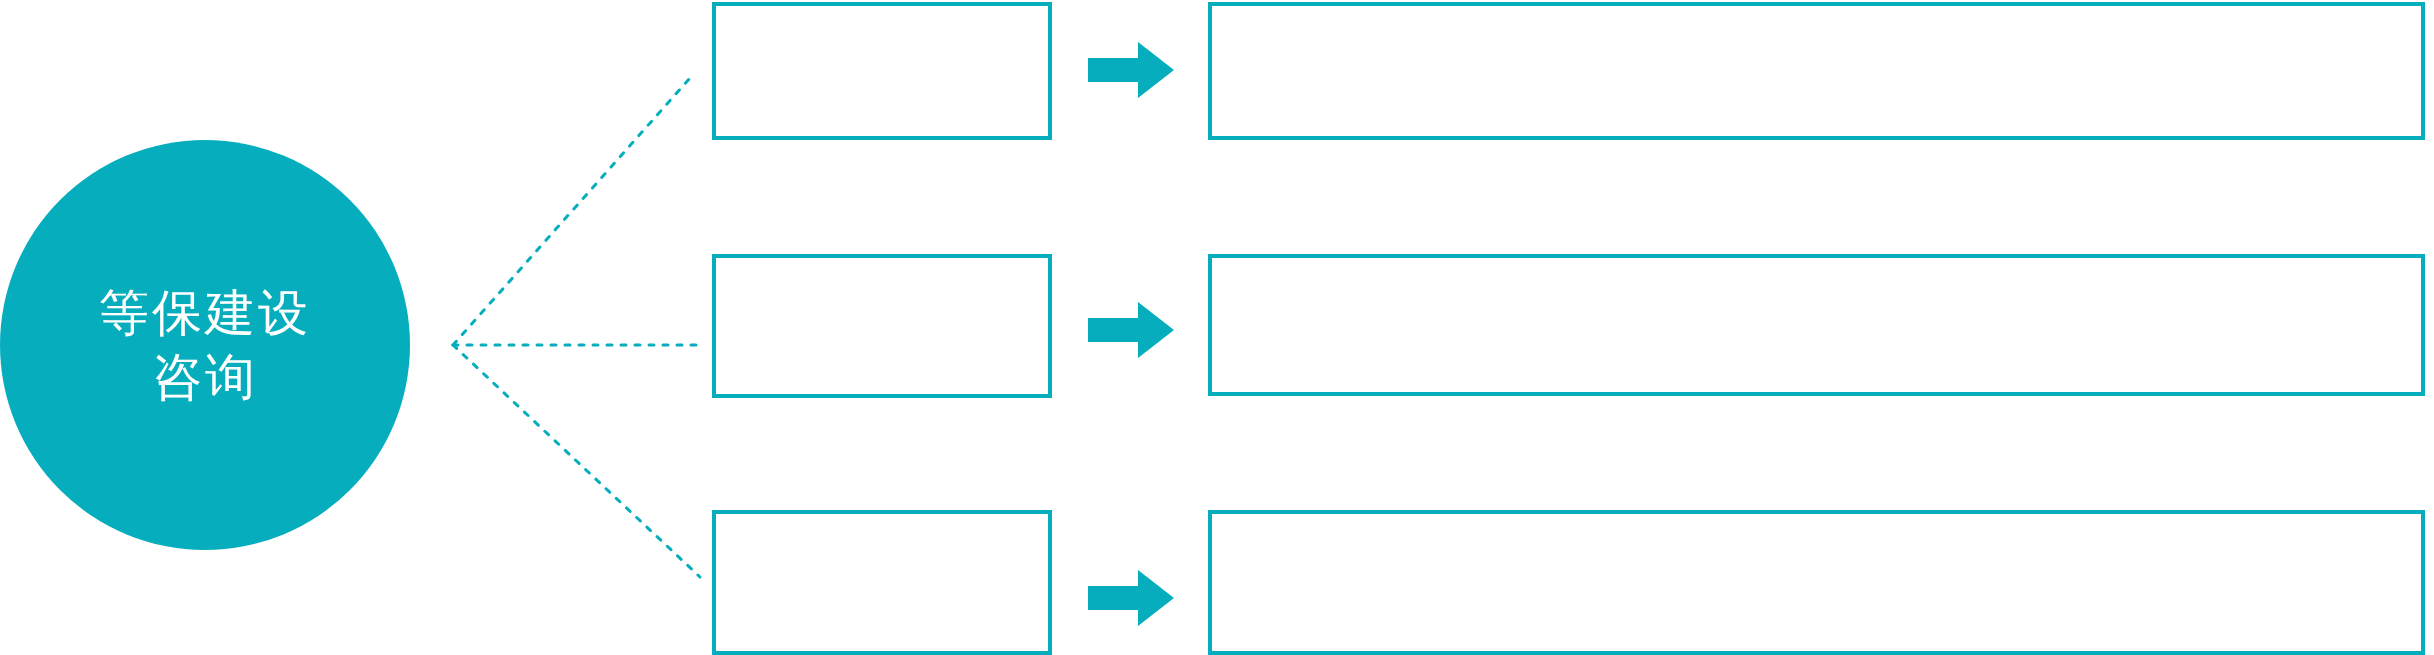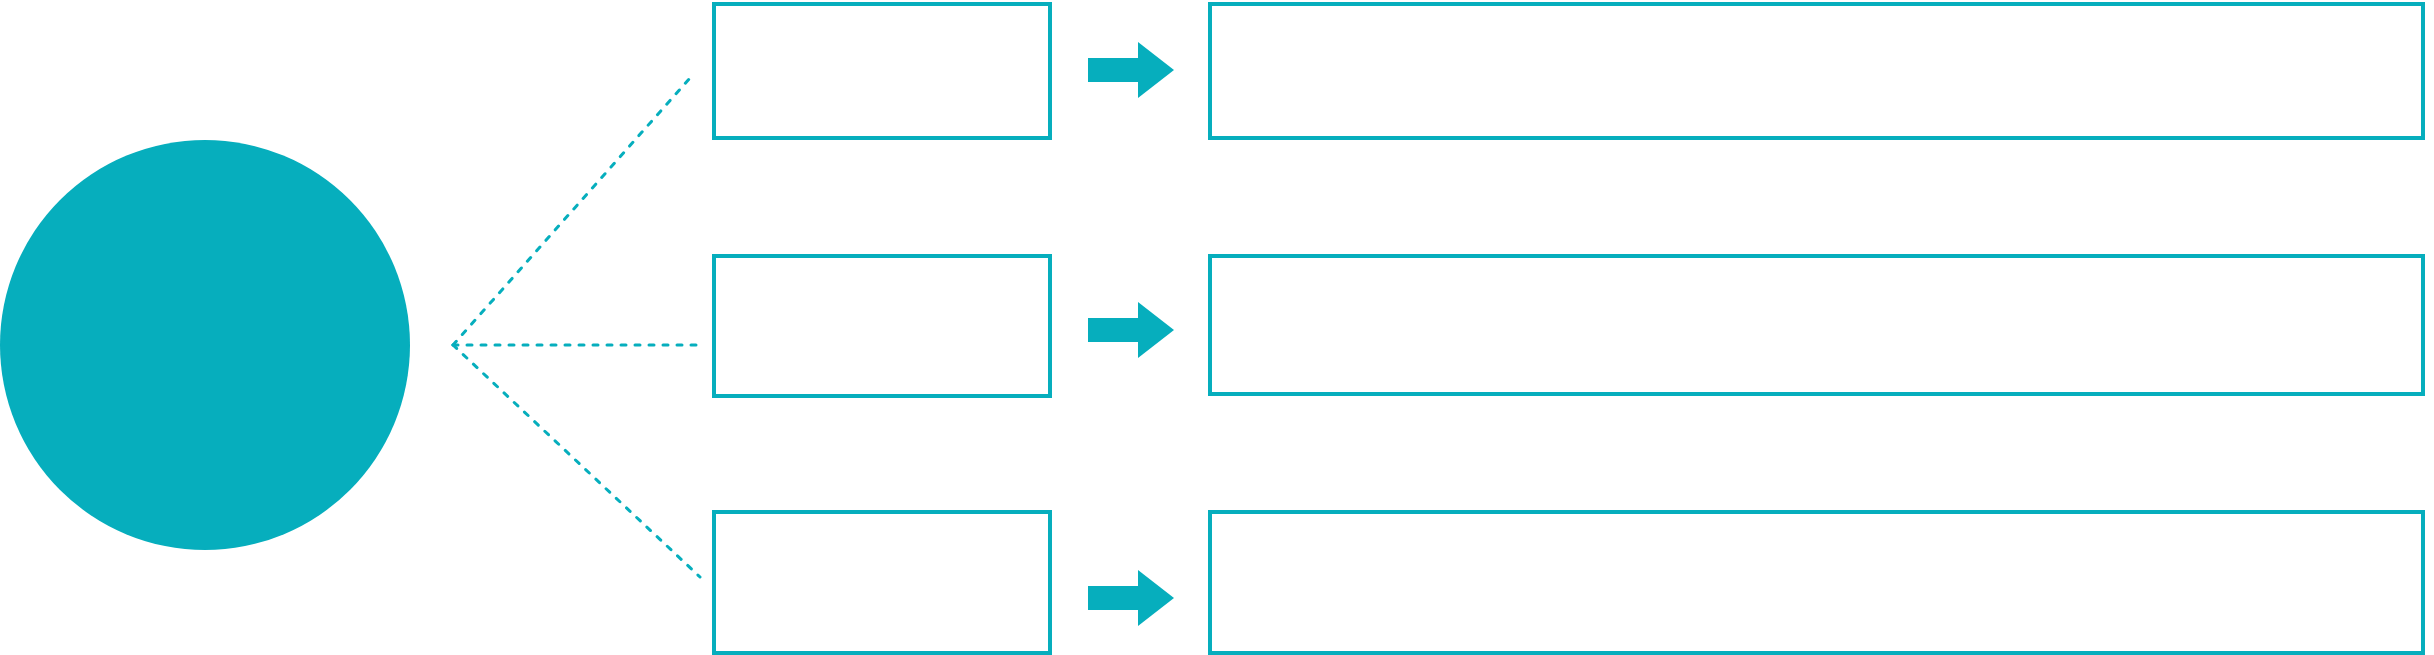--- a/index.html
+++ b/index.html
@@ -120,20 +120,22 @@
     border-bottom: 28px solid transparent;
     border-left: 36px solid #06AEBD;
   }
 </style>
 </head>
 <body>
 
 <div id="diagram-root">
 
   <div class="hub-circle">
+    <div class="hub-line">等保建设</div>
+    <div class="hub-line">咨询</div>
   </div>
 
   <svg class="connector-layer" viewBox="0 0 2434 655" width="2434" height="655" xmlns="http://www.w3.org/2000/svg">
     <line x1="453" y1="345" x2="690" y2="78" stroke="#06AEBD" stroke-width="3" stroke-dasharray="5 9" stroke-linecap="round"></line>
     <line x1="453" y1="345" x2="700" y2="345" stroke="#06AEBD" stroke-width="3" stroke-dasharray="5 9" stroke-linecap="round"></line>
     <line x1="453" y1="345" x2="700" y2="577" stroke="#06AEBD" stroke-width="3" stroke-dasharray="5 9" stroke-linecap="round"></line>
   </svg>
 
   <div class="row" style="top:0px;">
     <div class="small-box" style="top:2px; height:138px;">

